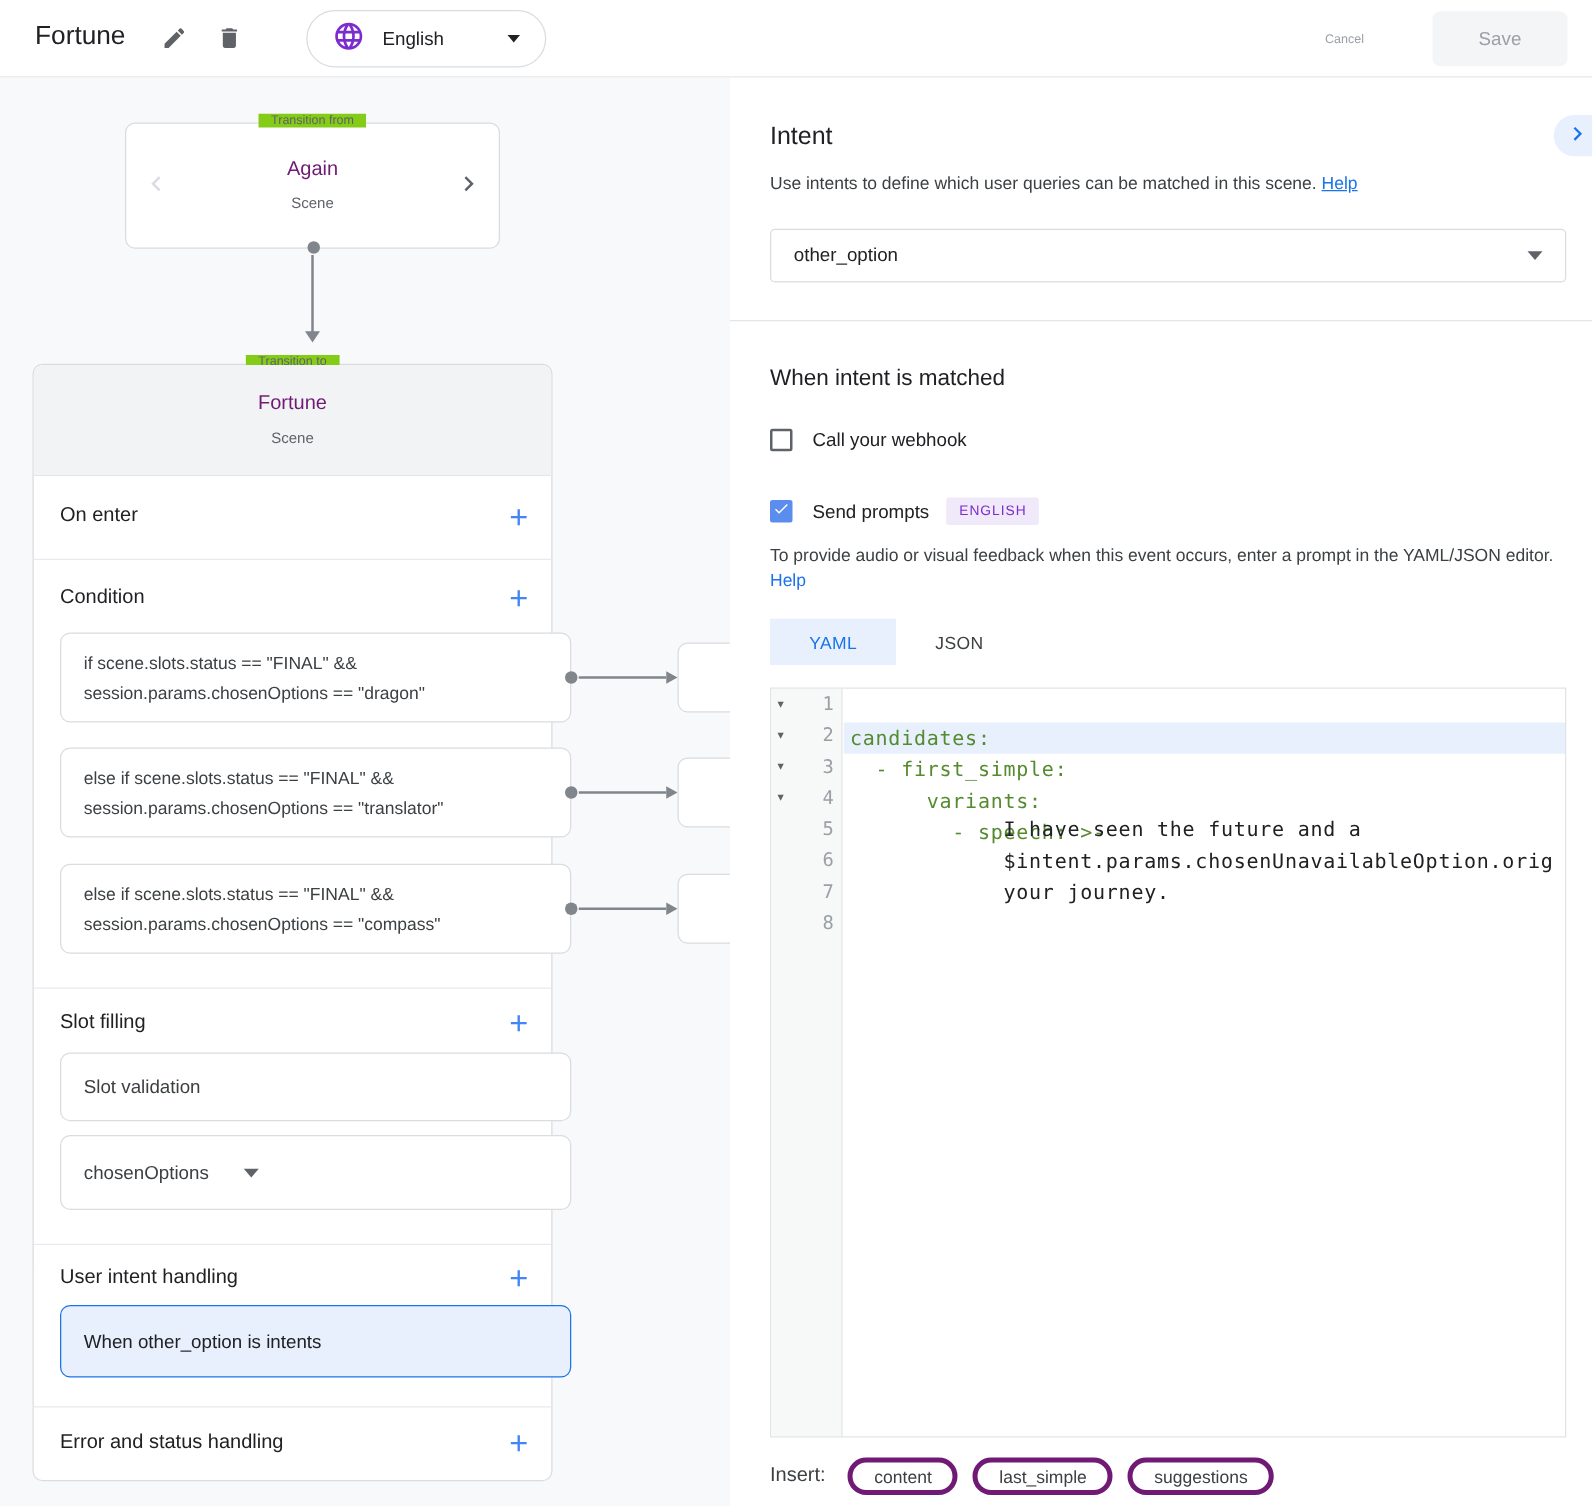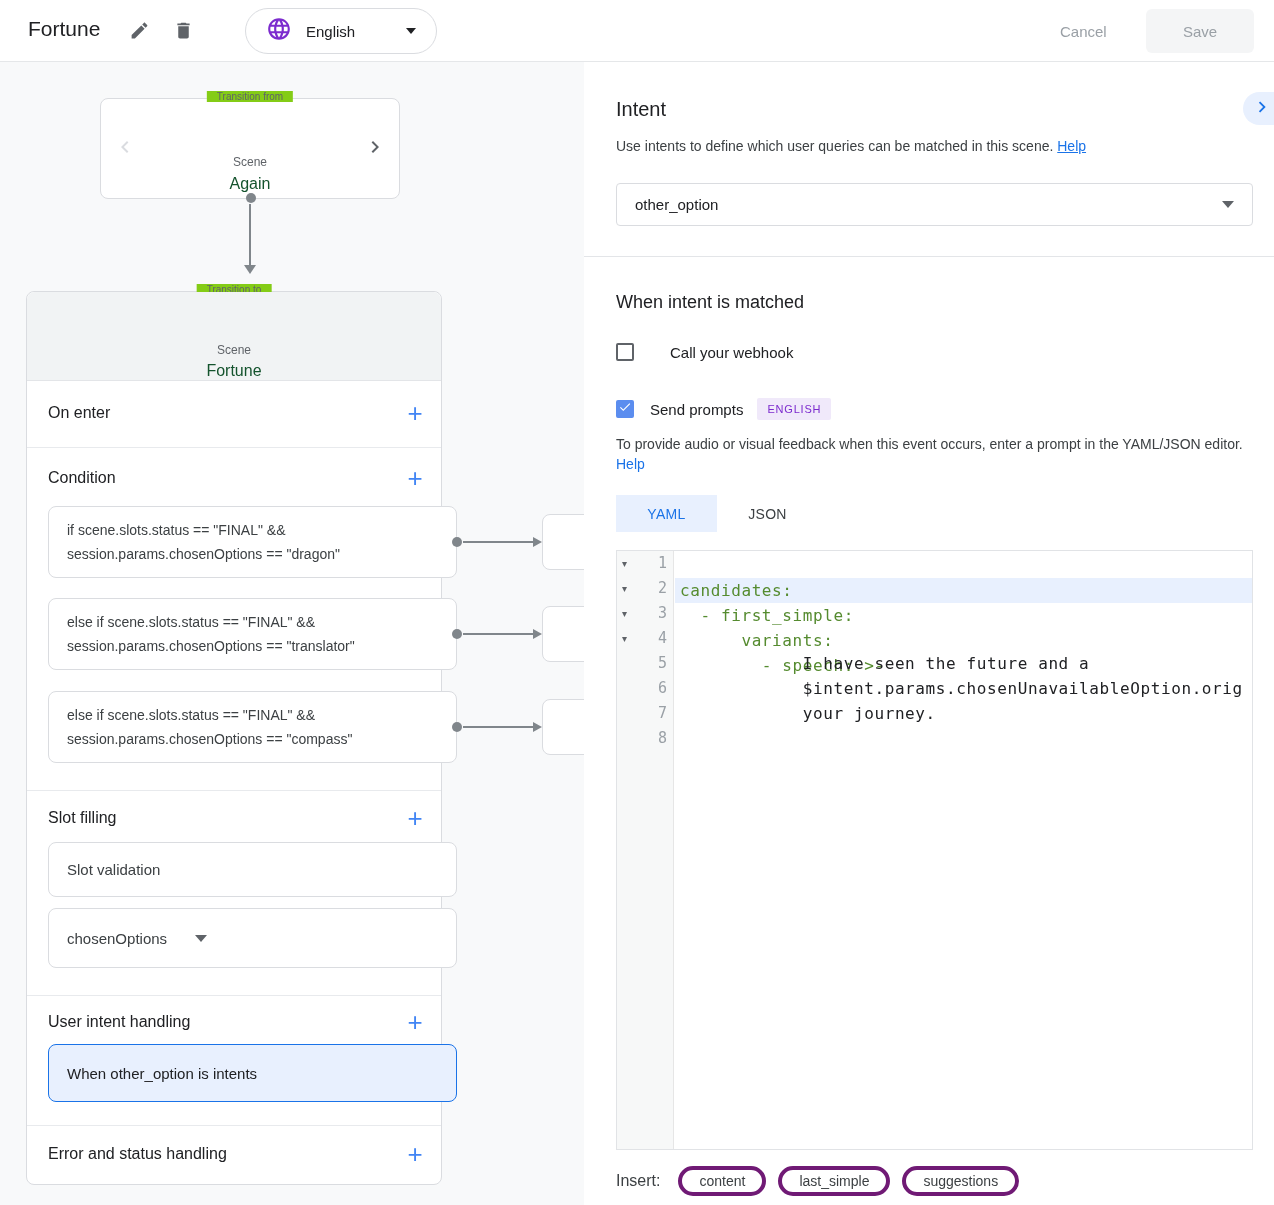--- a/index.html
+++ b/index.html
@@ -15,31 +15,31 @@
   .icon-btn svg { fill:#5f6368; }
   .btn-edit { left:126px; }
   .btn-delete { left:170px; }
   .lang-pill { position:absolute; left:245px; top:8px; width:192px; height:46px; border:1px solid #dadce0;
                border-radius:23px; background:#fff; display:flex; align-items:center; cursor:pointer; }
   .lang-pill svg { margin-left:20px; fill:#7c2bce; }
   .lang-label { margin-left:14px; font-size:15px; font-weight:500; color:#202124; }
   .caret-down { width:0; height:0; border-left:5px solid transparent; border-right:5px solid transparent;
                 border-top:6px solid #202124; margin-left:auto; margin-right:20px; }
   .cancel-btn { position:absolute; left:1044px; top:14px; height:34px; padding:0 16px; background:none; border:none;
-                color:#9aa0a6; font-size:15px; font-weight:500; font-family:inherit; cursor:pointer; }
+                color:#9aa0a6; font-size:10px; font-weight:500; font-family:inherit; cursor:pointer; }
   .save-btn { position:absolute; left:1146px; top:9px; width:108px; height:44px; background:#f4f5f6; border:none;
               border-radius:6px; color:#9aa0a6; font-size:15px; font-weight:500; font-family:inherit; }
 
   
   .canvas { position:absolute; left:0; top:62px; width:584px; height:1143px; background:#f8f9fa; z-index:1; }
   .card { background:#fff; border:1px solid #dadce0; border-radius:8px; position:absolute; }
   .legend { position:absolute; top:-8px; left:50%; transform:translateX(-50%); background:#84cc16;
             padding:0 10px; font-size:10px; color:#5f6368; white-space:nowrap; }
   .from-card { left:100px; top:36px; width:300px; height:101px; }
-  .scene-name { position:absolute; top:28px; width:100%; text-align:center; font-size:16px; color:#14532d;margin-top:48px; }
+  .scene-name { position:absolute; top:28px; width:100%; text-align:center; font-size:16px; color:#701a75; }
   .scene-type { position:absolute; top:56px; width:100%; text-align:center; font-size:12px; color:#5f6368; }
   .nav-chevron { position:absolute; top:36px; width:24px; height:24px; background:none; border:none; cursor:pointer; }
   .nav-prev { left:12px; } .nav-prev svg { fill:#dadce0; }
   .nav-next { right:12px; } .nav-next svg { fill:#5f6368; }
   .conn-dot { position:absolute; width:10px; height:10px; border-radius:50%; background:#80868b; }
   .flow-line-v { position:absolute; left:249px; top:142px; width:2px; height:62px; background:#80868b; }
   .arrow-down { position:absolute; left:244px; top:203px; width:0; height:0;
                 border-left:6px solid transparent; border-right:6px solid transparent; border-top:9px solid #80868b; }
 
   .to-card { left:26px; top:229px; width:416px; height:894px; }
@@ -82,21 +82,21 @@
   .link { color:#1a73e8; text-decoration:underline; cursor:pointer; }
   .link-plain { color:#1a73e8; text-decoration:none; cursor:pointer; }
   .intent-select { position:absolute; left:32px; top:121px; width:637px; height:43px; border:1px solid #dadce0;
                    border-radius:4px; background:#fff; display:flex; align-items:center; padding:0 18px; cursor:pointer; }
   .intent-select .value { font-size:15px; color:#202124; }
   .select-caret { width:0; height:0; border-left:6px solid transparent; border-right:6px solid transparent;
                   border-top:7px solid #5f6368; margin-left:auto; }
   .panel-divider { position:absolute; left:0; top:194px; width:690px; height:1px; background:#e3e5e8; }
   .matched-heading { position:absolute; left:32px; top:230px; font-size:18px; color:#202124; }
   .check-row { position:absolute; left:32px; display:flex; align-items:center; }
-  .row-webhook { top:281px;gap:20px; } .row-prompts { top:336px; }
+  .row-webhook { top:281px; } .row-prompts { top:336px; }
   .checkbox { width:18px; height:18px; border:2px solid #5f6368; border-radius:2px; background:#fff; cursor:pointer; }
   .checkbox.checked { background:#5b8def; border-color:#5b8def; display:flex; align-items:center; justify-content:center; }
   .check-label { margin-left:16px; font-size:15px; font-weight:500; color:#202124; }
   .lang-badge { margin-left:14px; background:#f0e9fa; color:#7c2bce; font-size:11px; font-weight:500;
                 letter-spacing:0.8px; padding:5px 10px; border-radius:2px; }
   .prompts-desc { position:absolute; left:32px; top:372px; width:645px; font-size:14px; line-height:20px; color:#3c4043; }
   .tabs { position:absolute; left:32px; top:433px; display:flex; }
   .tab { width:101px; height:37px; display:flex; align-items:center; justify-content:center; font-size:14px;
          font-weight:500; letter-spacing:0.3px; cursor:pointer; background:#fff; border:none; font-family:inherit; color:#3c4043; }
   .tab.active { background:#e8f0fe; color:#1a73e8; }

